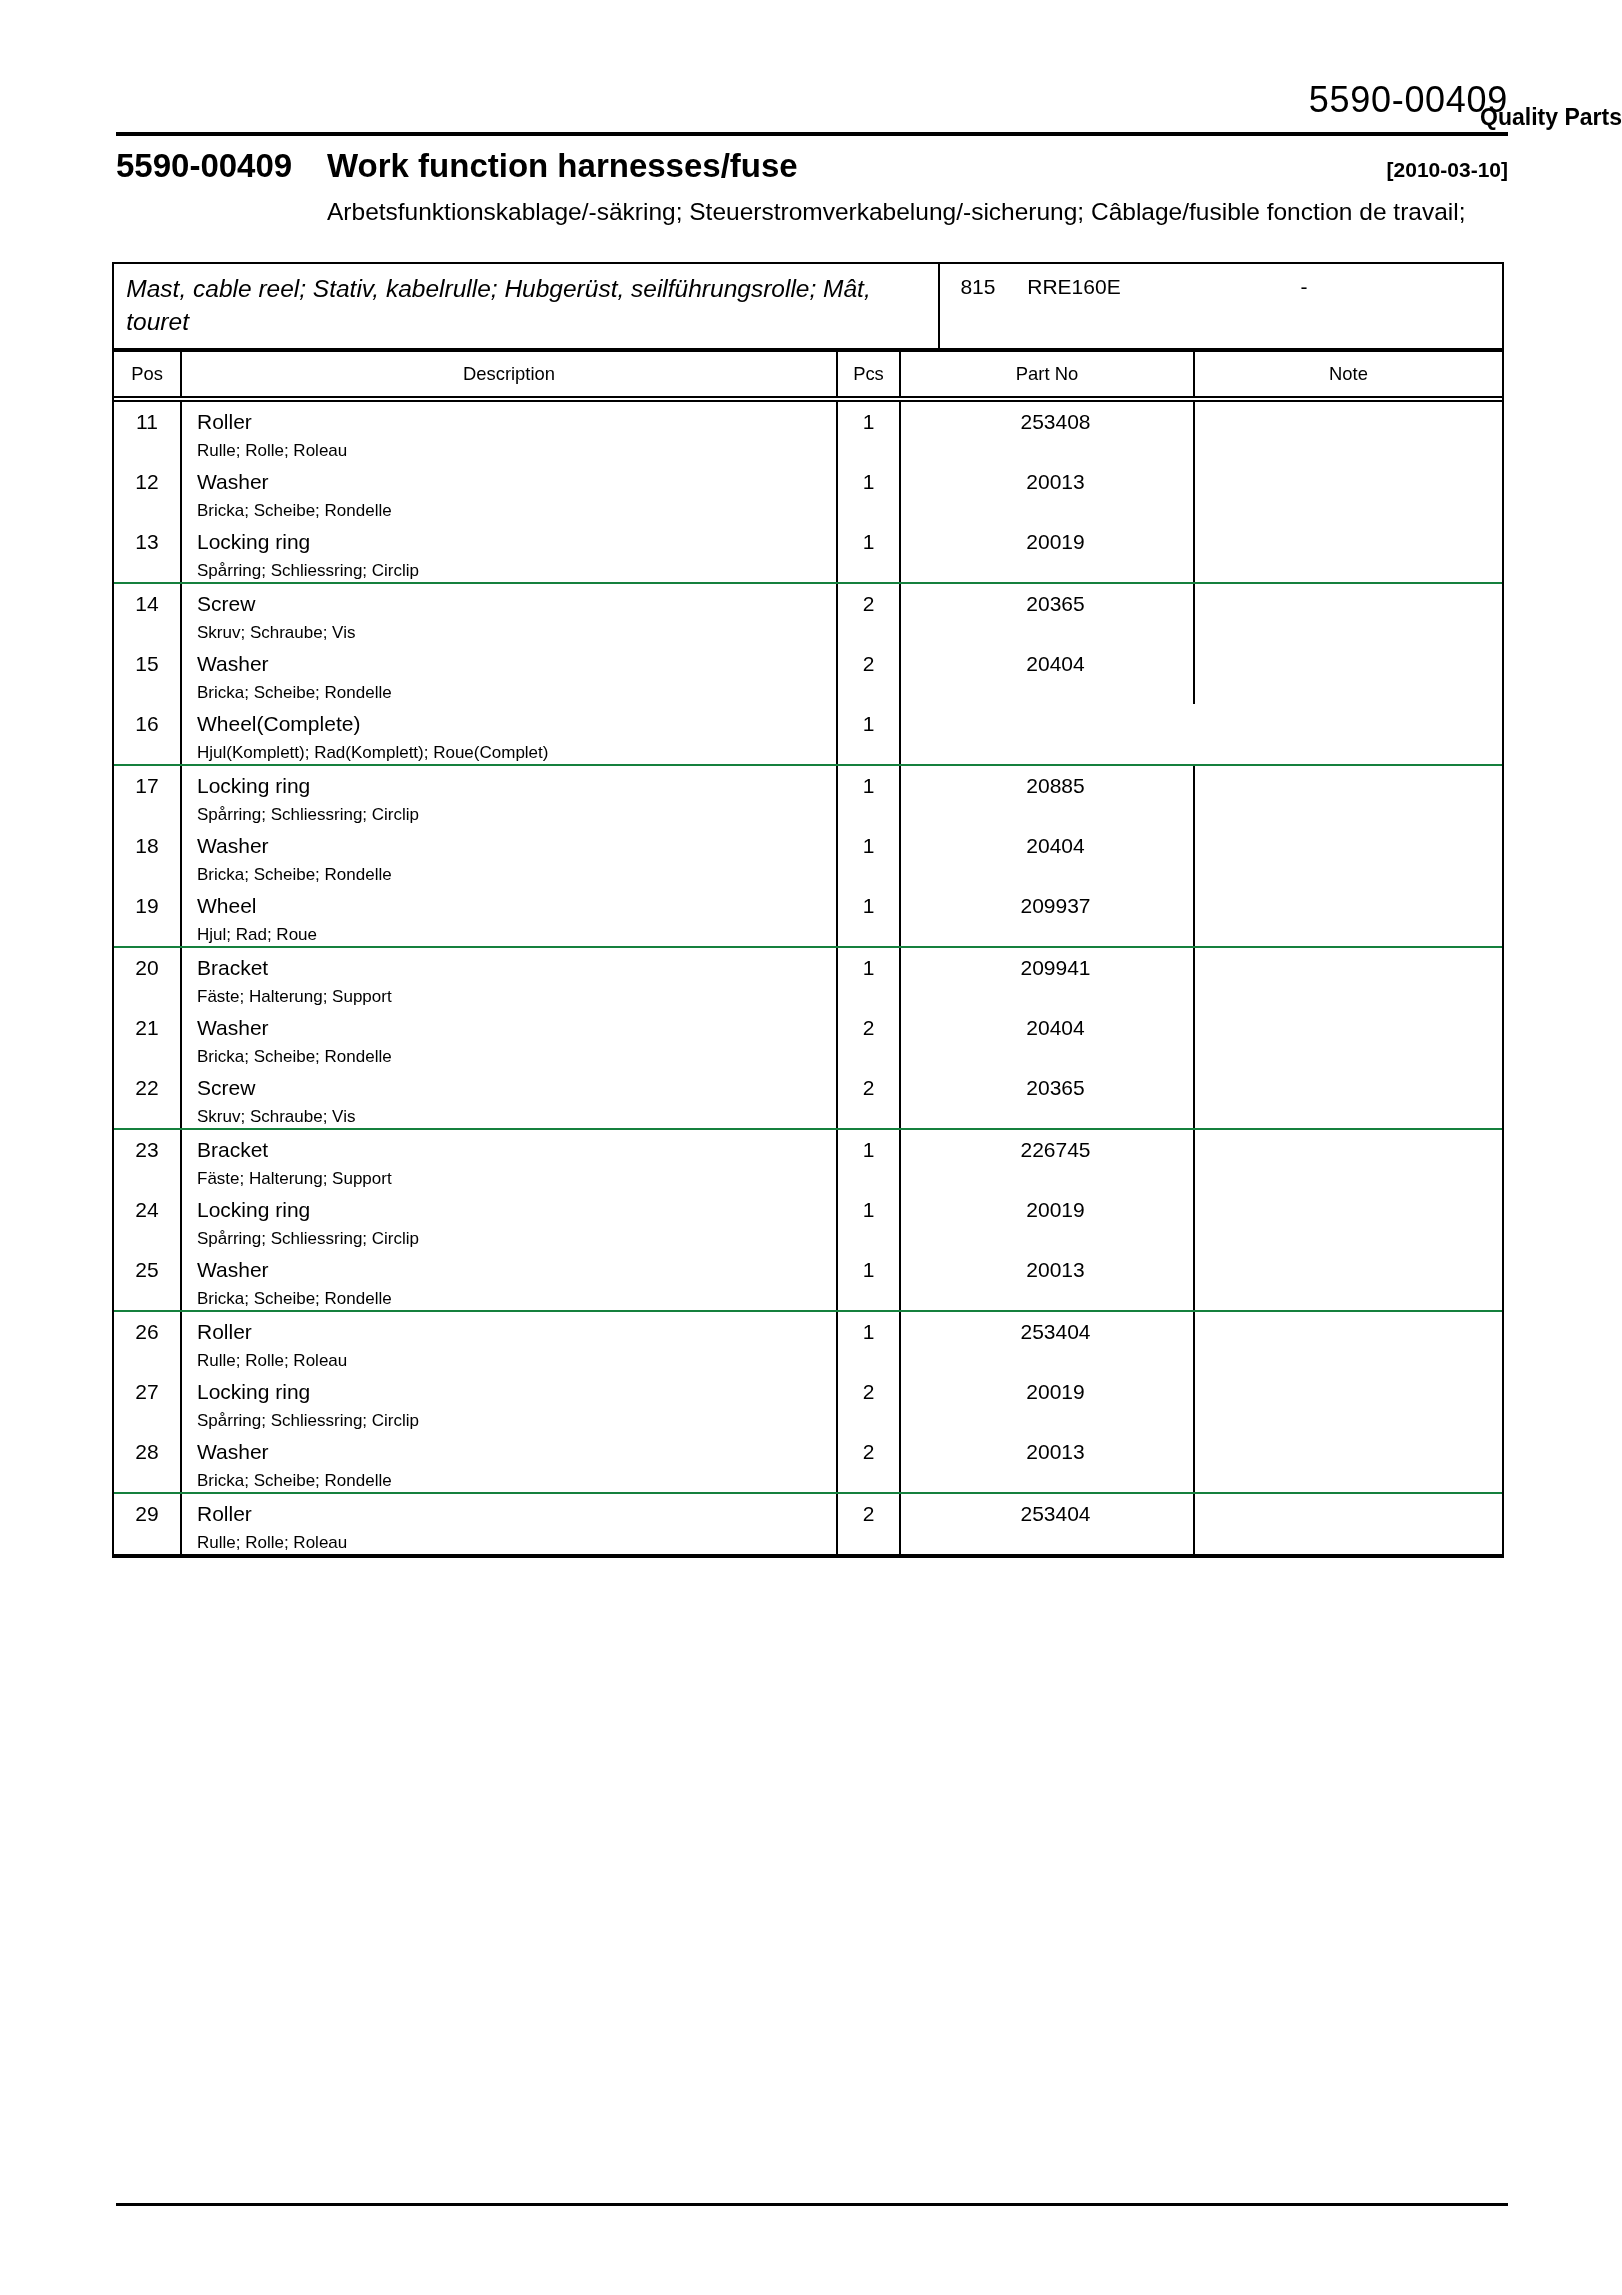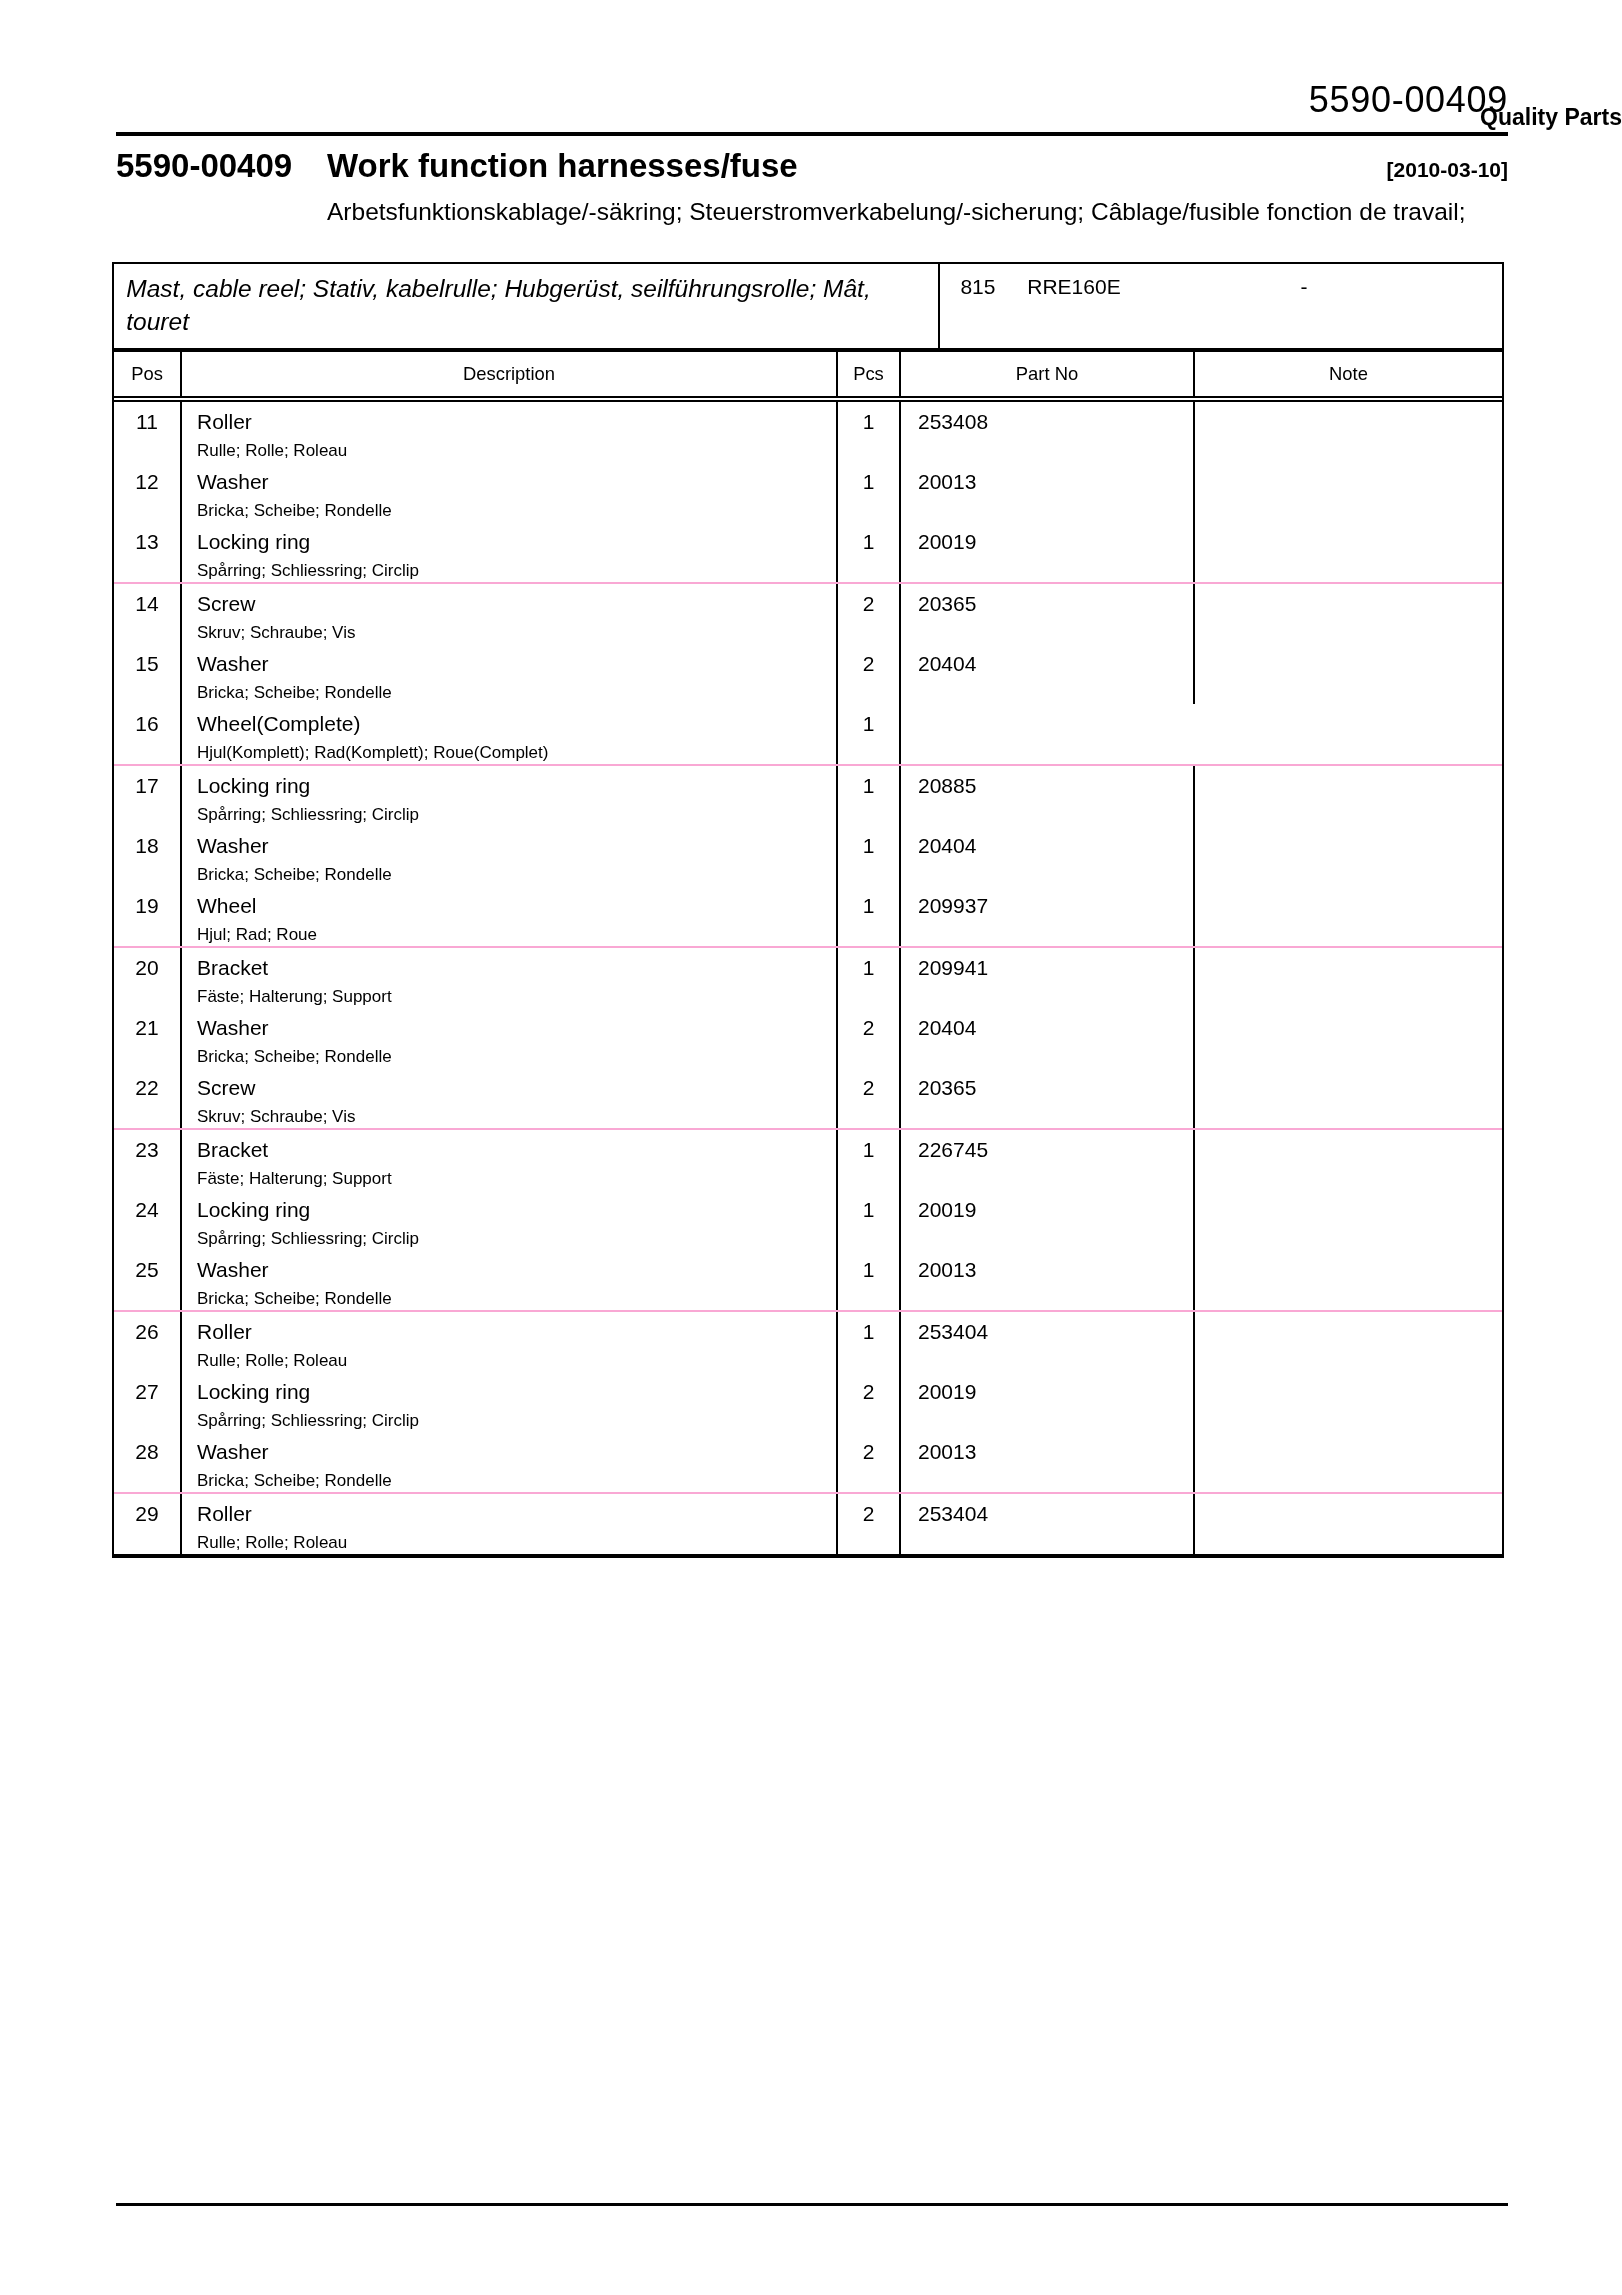--- a/index.html
+++ b/index.html
@@ -99,32 +99,32 @@
   }
   .header-row { border-bottom: 6.1px double #000; }
   .hcell {
     text-align: center;
     font-size: 18.4px;
     padding: 11.6px 0 10.2px 0;
     border-right: 2px solid #000;
   }
   .hcell:last-child { border-right: none; border-radius: 9px; }
 
-  .group { border-bottom: 2px solid #f9a8d4; }
+  .group { border-bottom: 2px solid #15803d; }
   .group:last-child { border-bottom: none; }
 
   .item { min-height: 60px; }
   .c { border-right: 2px solid #000; box-sizing: border-box; }
   .c:last-child { border-right: none; }
   .c.pos { text-align: center; font-size: 21px; padding-top: 8.9px; }
   .c.desc { padding: 8.9px 6.8px 0 15px; }
   .desc-main { font-size: 21px; }
   .desc-sub { font-size: 17px; margin-top: 6.1px; }
   .c.pcs { text-align: center; font-size: 21px; padding-top: 8.9px; }
-  .c.part { font-size: 21px; padding: 8.9px 0 0 17px; }
+  .c.part { font-size: 21px; padding: 8.9px 0 0 17px; text-align: center; }
 
   
   .rule-bottom {
     position: absolute;
     top: 2203px;
     left: 116px;
     width: 1392px;
     height: 3.4px;
     background: #000;
   }

